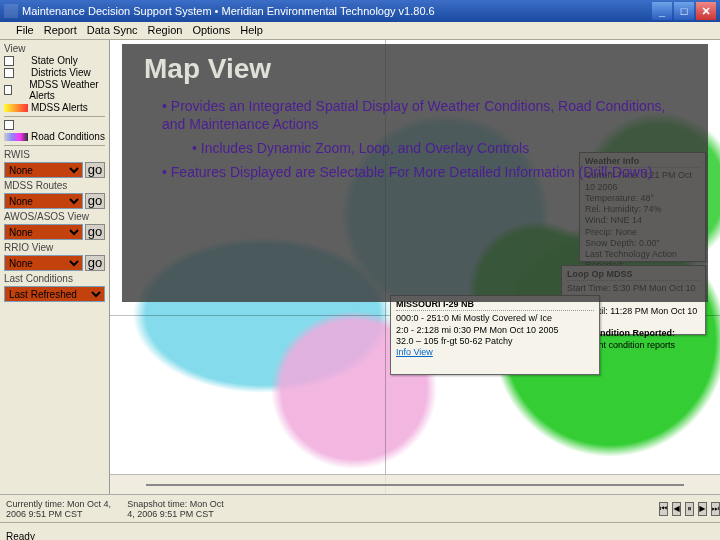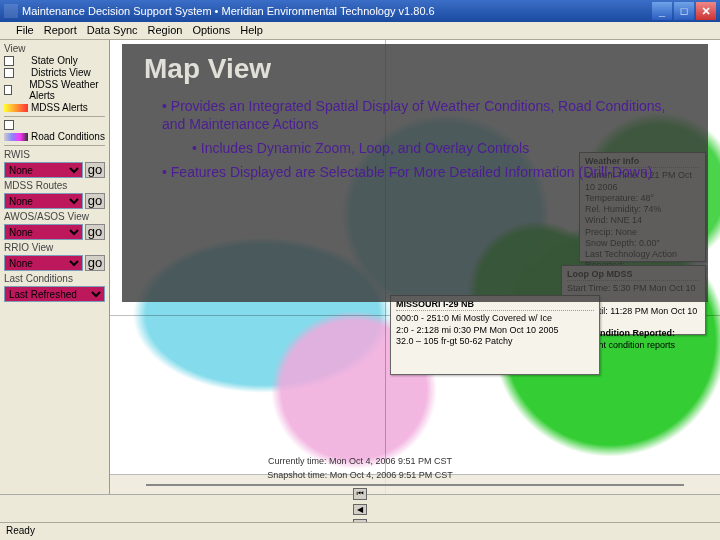--- a/index.html
+++ b/index.html
@@ -14,21 +14,21 @@
   .win-close { background: linear-gradient(#e88,#c33); color:#fff; }
   .menubar { background:#ece9d8; height:18px; display:flex; gap:10px; padding:2px 16px; font-size:11px; border-bottom:1px solid #aca899;}
   .menubar span { cursor:default; }
   .app { display:flex; height: calc(540px - 22px - 18px); }
   .sidebar { width: 110px; background:#ece9d8; border-right:1px solid #999; padding:3px 4px; font-size:10px; overflow:hidden; }
   .sidebar .group-label { font-size:10px; color:#444; }
   .sidebar .chk { display:flex; align-items:center; gap:17px; margin:1px 0; }
   .cbox { width:10px; height:10px; border:1px solid #555; background:#fff; display:inline-block; }
   .swatch { width:24px; height:8px; display:inline-block; margin-right:3px; vertical-align:middle; }
   .dd { display:flex; margin:2px 0; }
-  .dd select { flex:1; font-size:10px; height:16px; background:#be185d; border:1px solid #7b9ebd;}
+  .dd select { flex:1; font-size:10px; height:16px; background:#c2410c; border:1px solid #7b9ebd;}
   .go { width:20px; height:16px; background:#d4d0c8; border:1px solid #888; font-size:13px; text-align:center; line-height:14px; margin-left:2px;}
   hr.sep { margin:3px 0; border:none; border-top:1px solid #aca899; }
   .maparea { flex:1; position:relative; background:#fff; }
   .map-bg { position:absolute; inset:0; background:
     radial-gradient(circle at 70% 50%, rgba(30,200,30,0.9) 0 12%, transparent 14%),
     radial-gradient(circle at 82% 60%, rgba(30,200,30,0.9) 0 18%, transparent 20%),
     radial-gradient(circle at 90% 30%, rgba(30,200,30,0.8) 0 10%, transparent 12%),
     radial-gradient(ellipse at 55% 35%, rgba(140,220,230,0.85) 0 20%, transparent 22%),
     radial-gradient(ellipse at 40% 70%, rgba(240,170,220,0.85) 0 14%, transparent 16%),
     radial-gradient(ellipse at 25% 55%, rgba(100,210,230,0.8) 0 18%, transparent 20%),
@@ -39,24 +39,24 @@
   .roads::before { left:0; right:0; top:55%; height:1px; }
   .roads::after { top:0; bottom:0; left:45%; width:1px; }
   .info-box { position:absolute; background:#f6f4ea; border:1px solid #666; font-size:9px; padding:3px 5px; line-height:1.25; box-shadow:1px 1px 2px rgba(0,0,0,0.3);}
   .info-box.ib1 { right:14px; top:78px; width:127px; height:110px;margin-top:34px; }
   .info-box.ib2 { right:14px; top:225px; width:145px; height:70px; }
   .info-box.ib3 { left:280px; top:255px; width:210px; height:80px; }
   .info-title { font-weight:bold; border-bottom:1px dotted #999; margin-bottom:2px; }
   .overlay-panel { position:absolute; left:12px; right:12px; top:4px; background:rgba(60,60,60,0.82); color:#fff; padding:10px 22px 14px 22px; height:258px; }
   .ov-title { font: 700 28px/1.1 Verdana, sans-serif; color:#e0e0d8; margin-bottom:12px; }
   .ov-bullet { font: 400 14px/1.3 Verdana, sans-serif; color:#4c1d95; margin:6px 0 6px 18px; }
-  .playbar { position:absolute; left:0; right:0; bottom:18px; height:28px; background:#ece9d8; border-top:1px solid #aaa; display:flex; align-items:center; justify-content:center; gap:4px; font-size:9px;flex-direction:column; }
+  .playbar { position:absolute; left:0; right:0; bottom:18px; height:28px; background:#ece9d8; border-top:1px solid #aaa; display:flex; align-items:center; justify-content:center; gap:4px; font-size:9px; }
   .playbar .ctl { width:14px; height:14px; background:#d4d0c8; border:1px solid #666; display:flex; align-items:center; justify-content:center; font-size:8px;}
   .ts { margin:0 6px; color:#333; }
-  .statusbar { position:absolute; left:0; right:0; bottom:0; height:18px; background:#ece9d8; border-top:1px solid #aca899; font-size:10px; padding:2px 6px; display:flex; justify-content:space-between; }
+  .statusbar { position:absolute; left:0; right:0; bottom:0; height:18px; background:#ece9d8; border-top:1px solid #aca899; font-size:10px; padding:8px 6px; display:flex; justify-content:space-between; }
   .loopbar { position:absolute; left:110px; right:0; bottom:46px; height:20px; background:#ece9d8cc; border-top:1px solid #bbb; }
   .loopbar .track { position:absolute; left:36px; right:36px; top:9px; height:2px; background:#888; }
 </style>
 </head>
 <body>
 
 <div class="titlebar">
   <span class="icon"></span>
   <span class="titlebar-title">Maintenance Decision Support System • Meridian Environmental Technology v1.80.6</span>
   <div class="win-btns">
@@ -145,20 +145,21 @@
       <div>Valid until: 11:28 PM Mon Oct 10 2005</div>
       <div style="font-weight:bold">Last Condition Reported:</div>
       <div>No recent condition reports</div>
     </div>
 
     <div class="info-box ib3">
       <div class="info-title">MISSOURI I-29 NB</div>
       <div>000:0 - 251:0 Mi  Mostly Covered w/ Ice</div>
       <div>2:0 - 2:128 mi  0:30 PM Mon Oct 10 2005</div>
       <div>32.0 – 105 fr-gt  50-62 Patchy</div>
+      <div style="color:#06c;text-decoration:underline">Info View</div>
     </div>
 
     <div class="overlay-panel">
       <div class="ov-title">Map View</div>
       <div class="ov-bullet">• Provides an Integrated Spatial Display of Weather Conditions, Road Conditions, and Maintenance Actions</div>
       <div class="ov-bullet" style="margin-left:48px">• Includes Dynamic Zoom, Loop, and Overlay Controls</div>
       <div class="ov-bullet">• Features Displayed are Selectable For More Detailed Information (Drill-Down)</div>
     </div>
   </div>
 </div>

